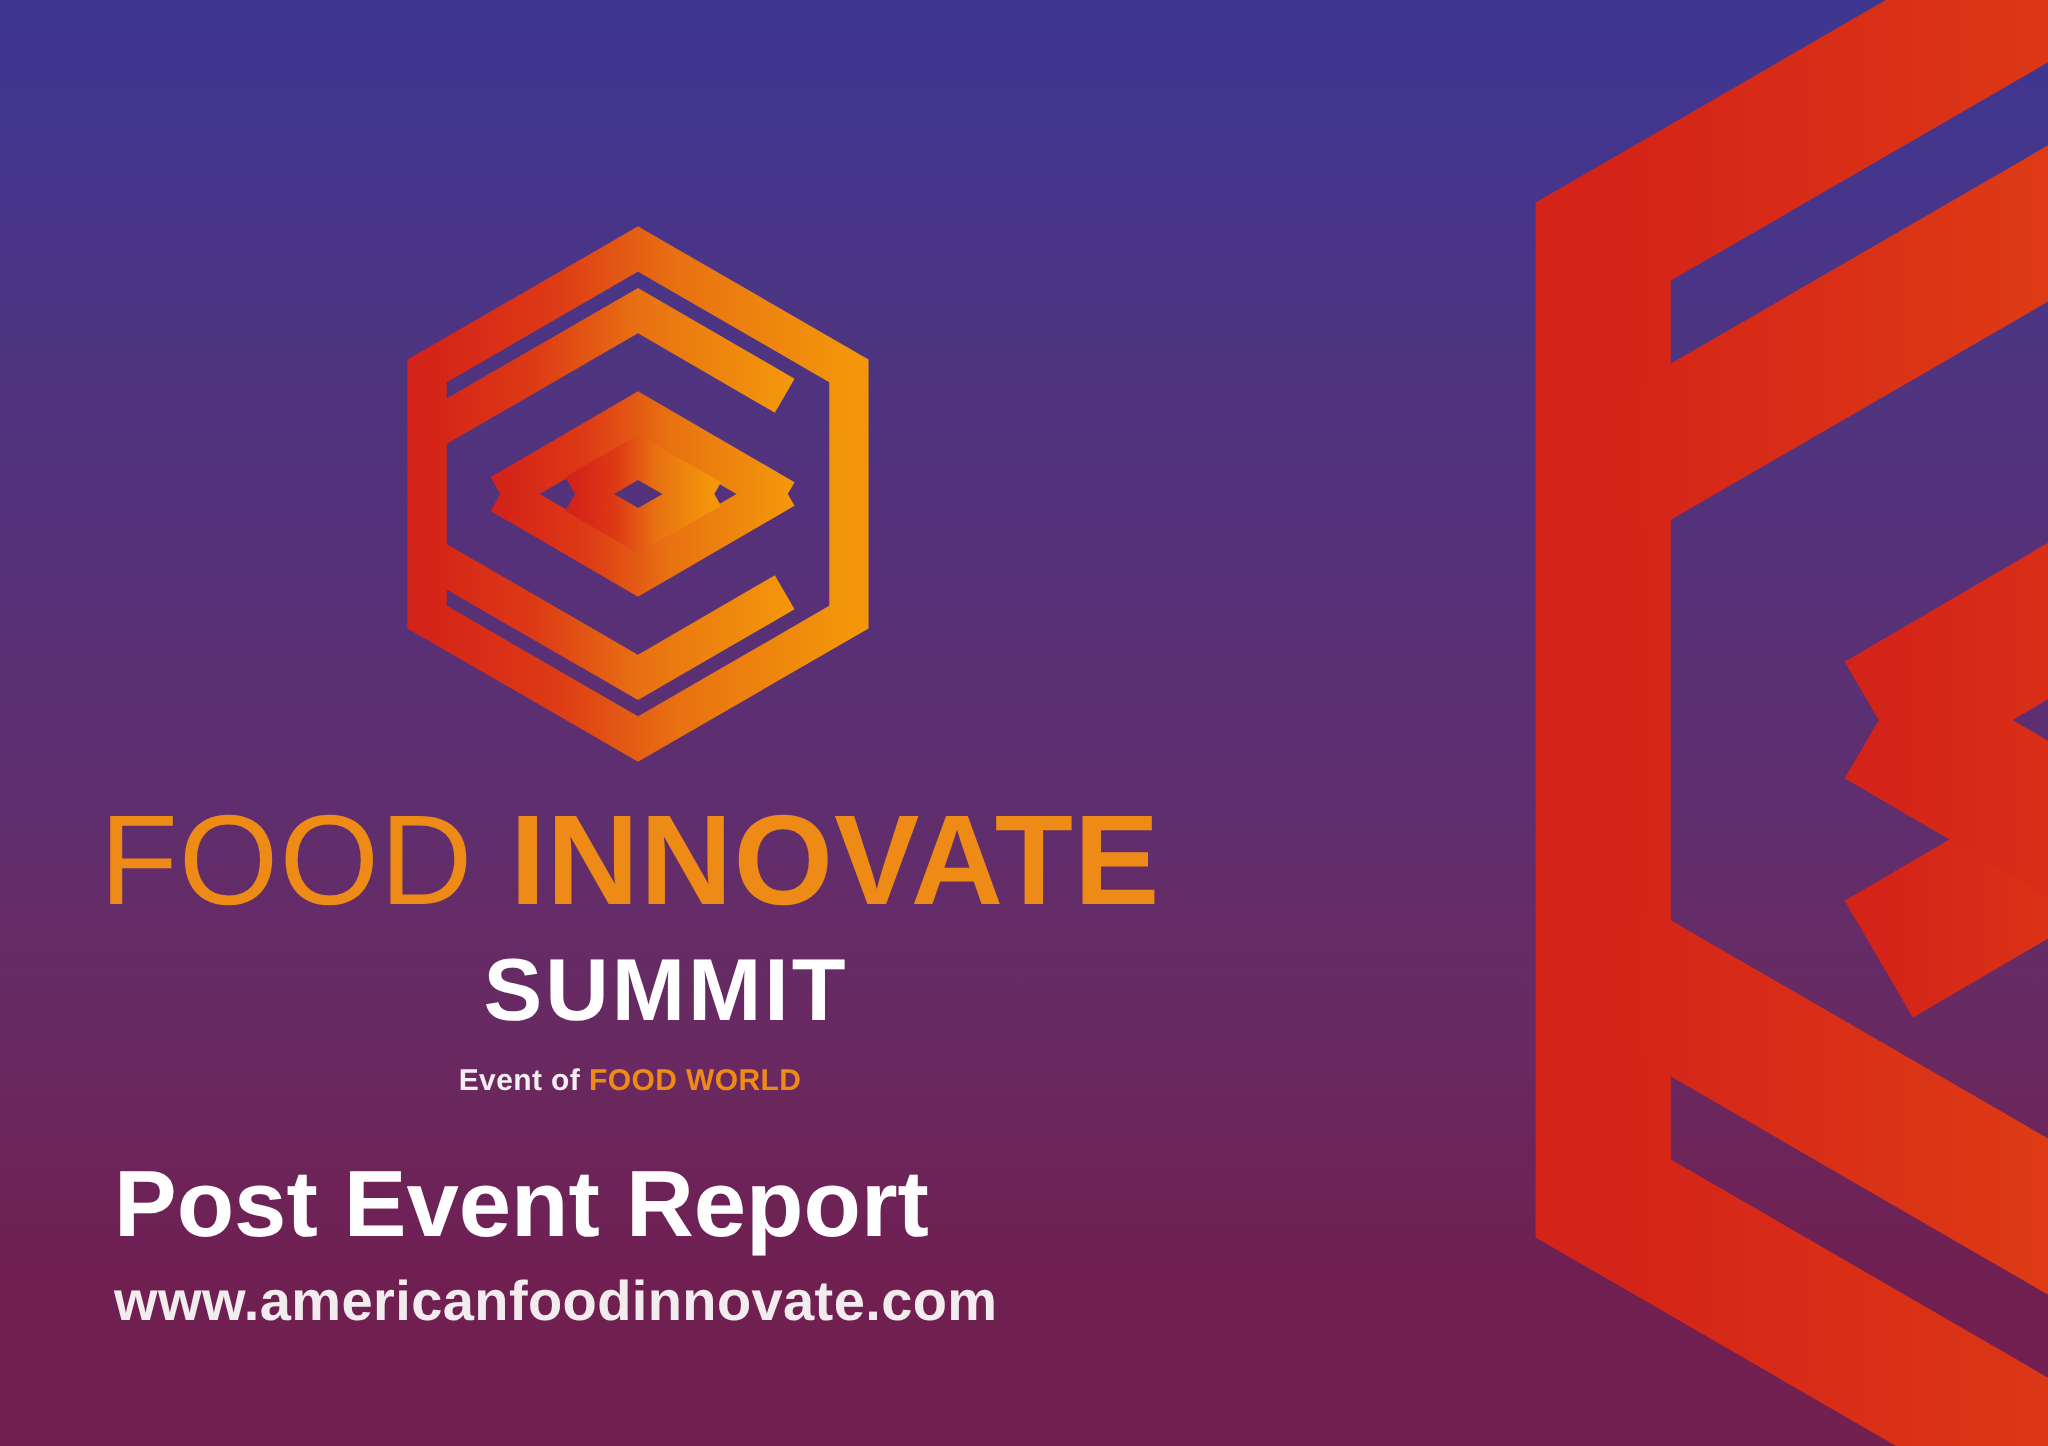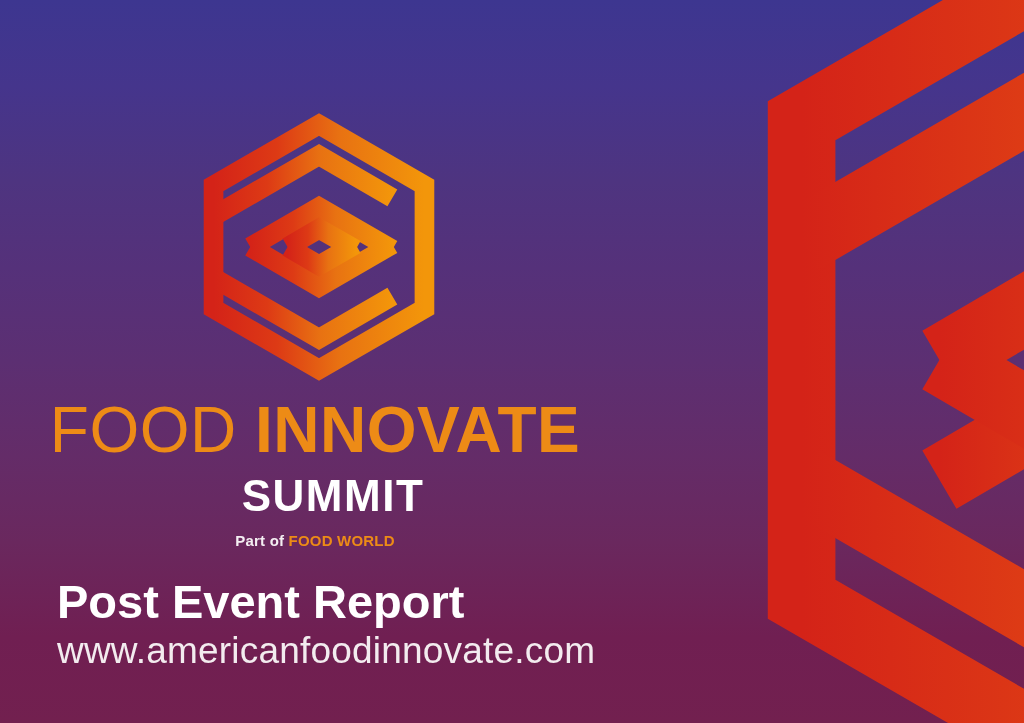--- a/index.html
+++ b/index.html
@@ -93,22 +93,22 @@
   }
   #report-title {
     color:#ffffff;
     font-weight:700;
     font-size:47px;
     line-height:52px;
     letter-spacing:0px;
   }
   #report-url {
     color:#f3ecef;
-    font-weight:400;
-    font-size:37px;
+    font-weight:700;
+    font-size:28px;
     line-height:34px;
     letter-spacing:0.2px;
     margin-top:6px;
   }
 </style>
 </head>
 <body>
 
 <div id="cover">
 
@@ -163,21 +163,21 @@
       </g>
     </svg>
   </div>
 
   <div id="wordmark">
     <div id="brand-line">
       <span id="brand-food">FOOD</span><span>&nbsp;</span><span id="brand-innovate">INNOVATE</span>
     </div>
     <div id="summit-line">SUMMIT</div>
     <div id="partof-line">
-      <span id="partof-prefix">Part of</span><span>&nbsp;</span><span id="partof-brand">FOOD WORLD</span>
+      <span id="partof-prefix">Event of</span><span>&nbsp;</span><span id="partof-brand">FOOD WORLD</span>
     </div>
   </div>
 
   <div id="bottom-block">
     <div id="report-title">Post Event Report</div>
     <div id="report-url">www.americanfoodinnovate.com</div>
   </div>
 
 </div>
 

